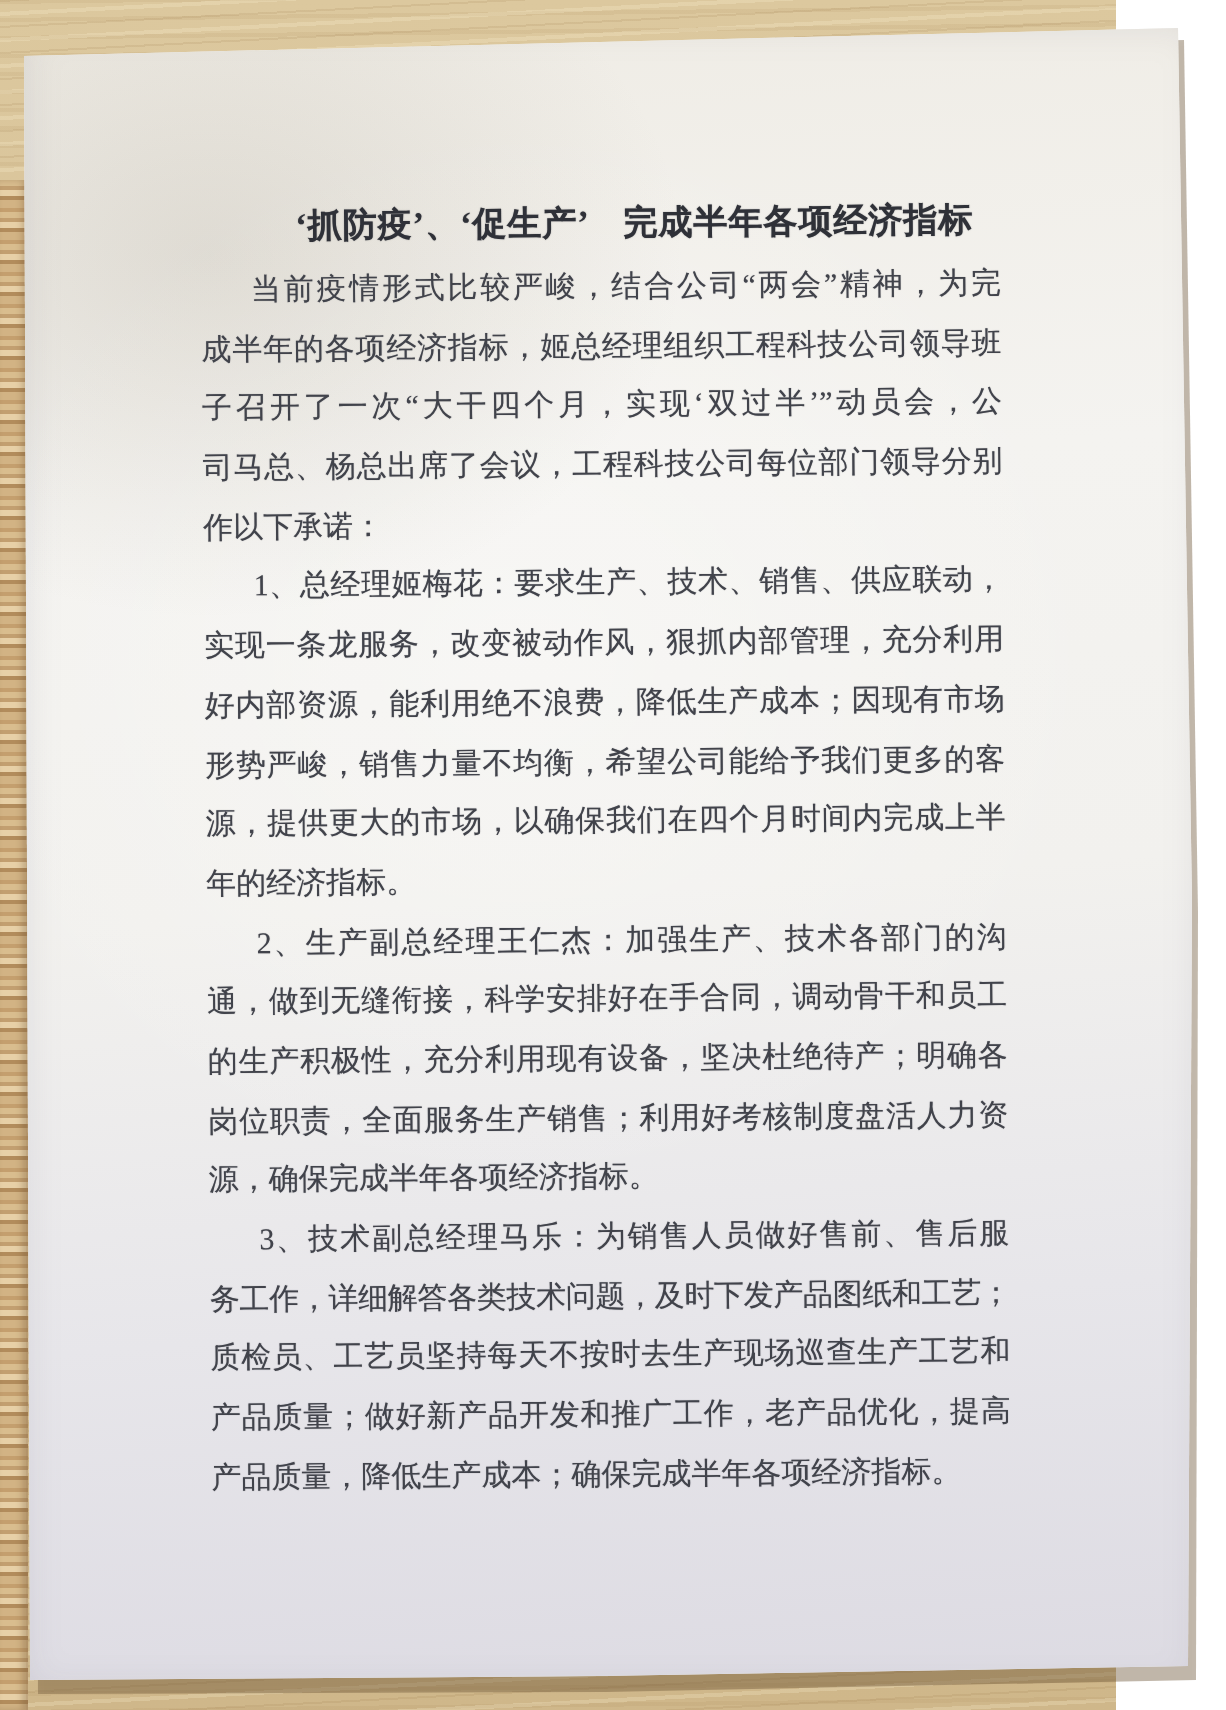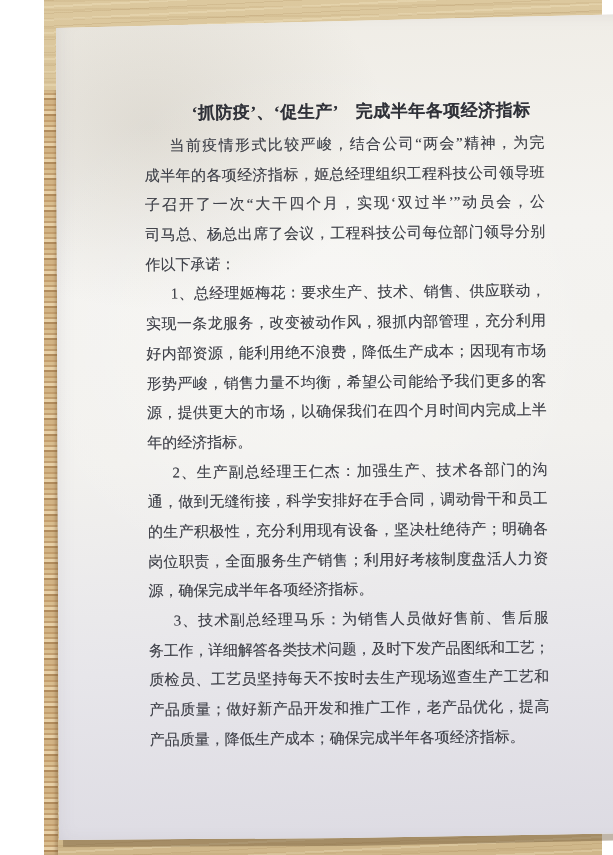--- a/index.html
+++ b/index.html
@@ -8,21 +8,21 @@
 
   
   #photo{position:relative;width:558px;height:855px;
     background-color:var(--wood_base,#d5bf93);
     background-image:
       repeating-linear-gradient(177deg,
         rgba(146,110,62,0.13) 0 1px, rgba(0,0,0,0) 1px 6px,
         rgba(255,246,216,0.22) 6px 8px, rgba(0,0,0,0) 8px 13px),
       repeating-linear-gradient(179.3deg,
         rgba(160,125,75,0.10) 0 2px, rgba(0,0,0,0) 2px 9px),
-      linear-gradient(180deg,#dcc89e 0%,#d6c096 40%,#cfb78a 100%); margin-left: 44px;}
+      linear-gradient(180deg,#dcc89e 0%,#d6c096 40%,#cfb78a 100%);}
 
   
   #left-plank-edge{position:absolute;left:0;top:90px;width:13px;height:765px;
     background:repeating-linear-gradient(180deg,
       #d9bd8e 0 3px,#c29f70 3px 5px,#e7d0a7 5px 8px,#b28c5c 8px 10px,
       #d2b384 10px 14px,#c49f6e 14px 16px);
     border-right:1px solid rgba(120,90,55,0.35);
     box-shadow:inset -2px 0 3px rgba(90,65,35,0.25);}
 
   

